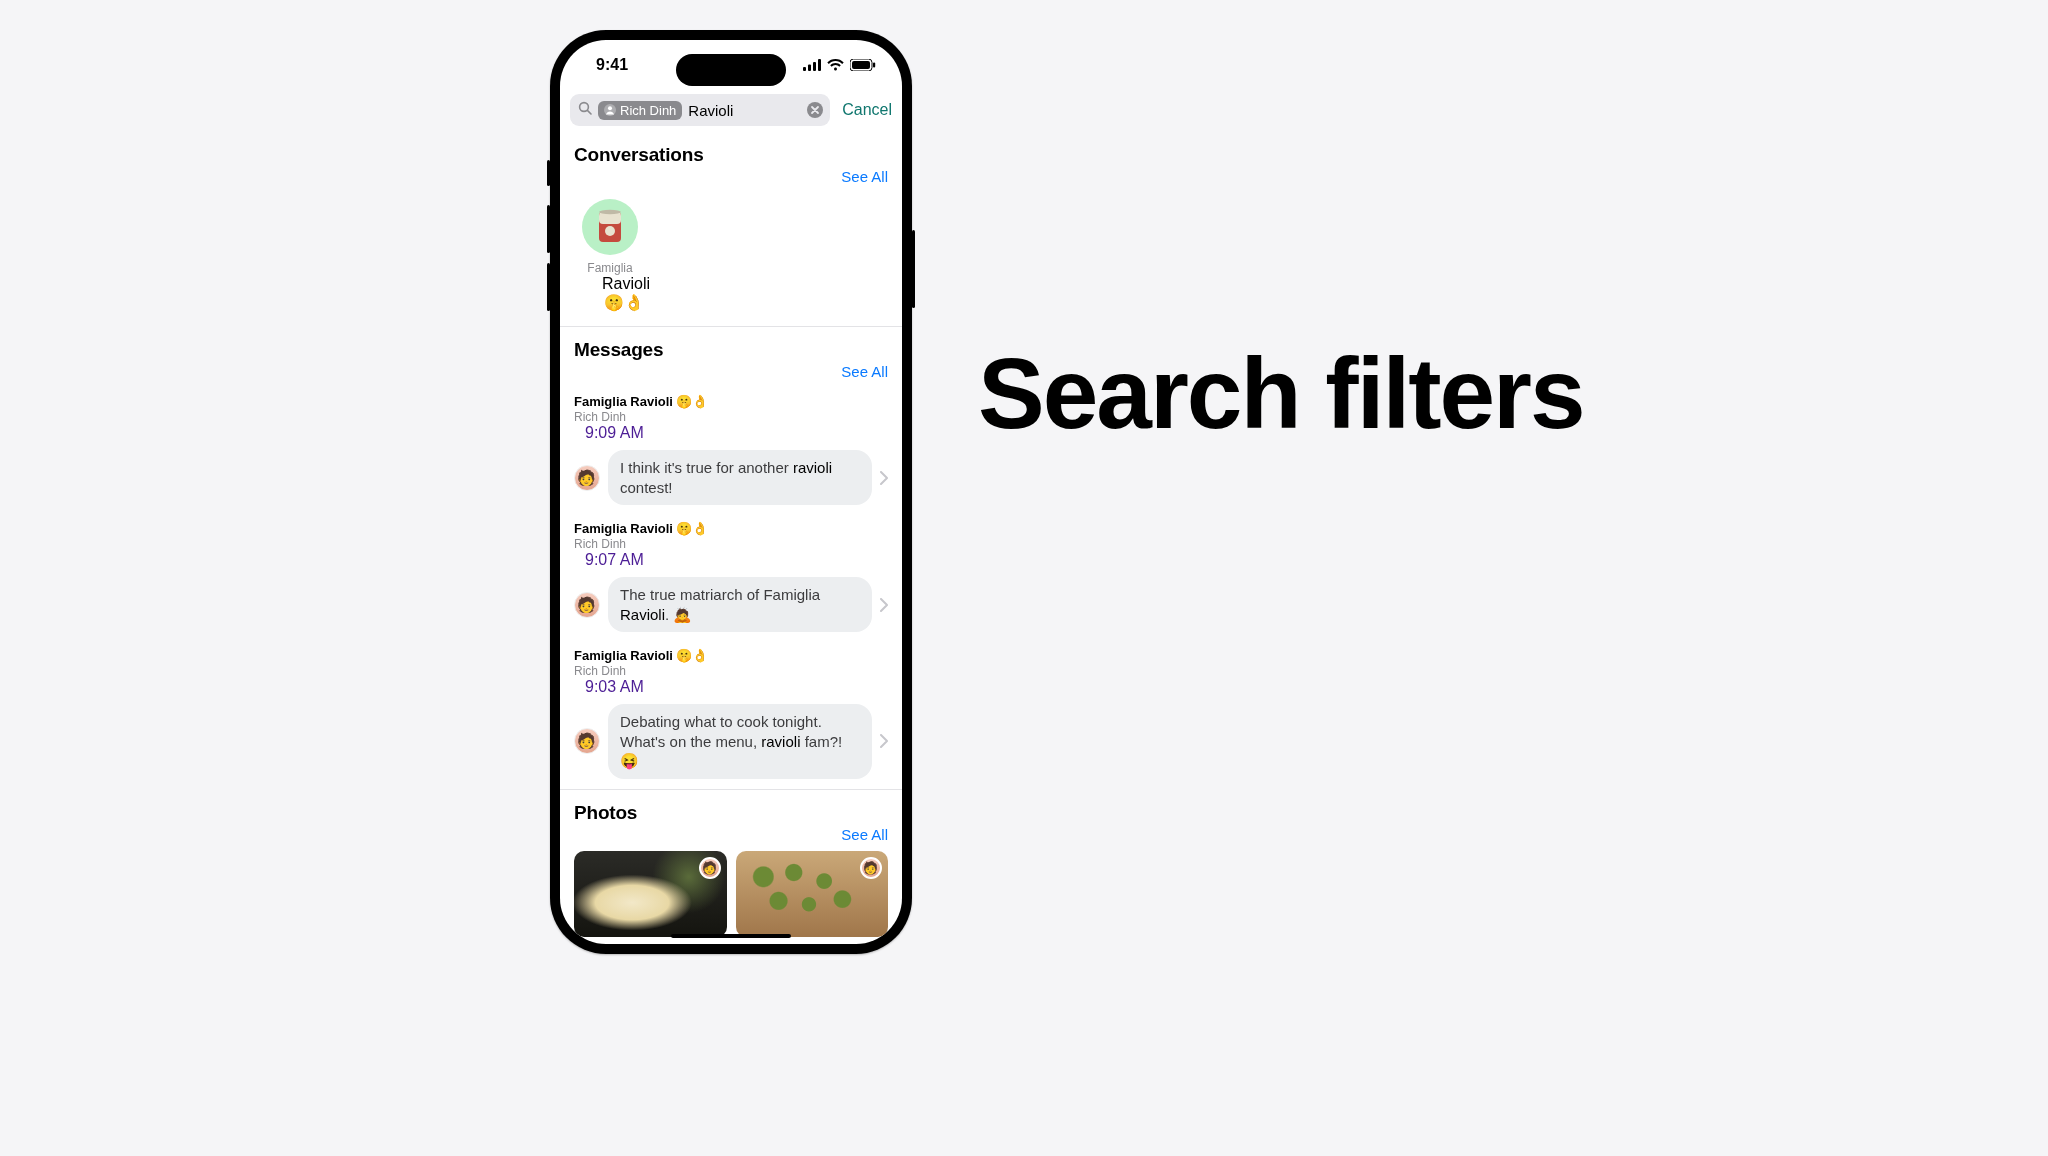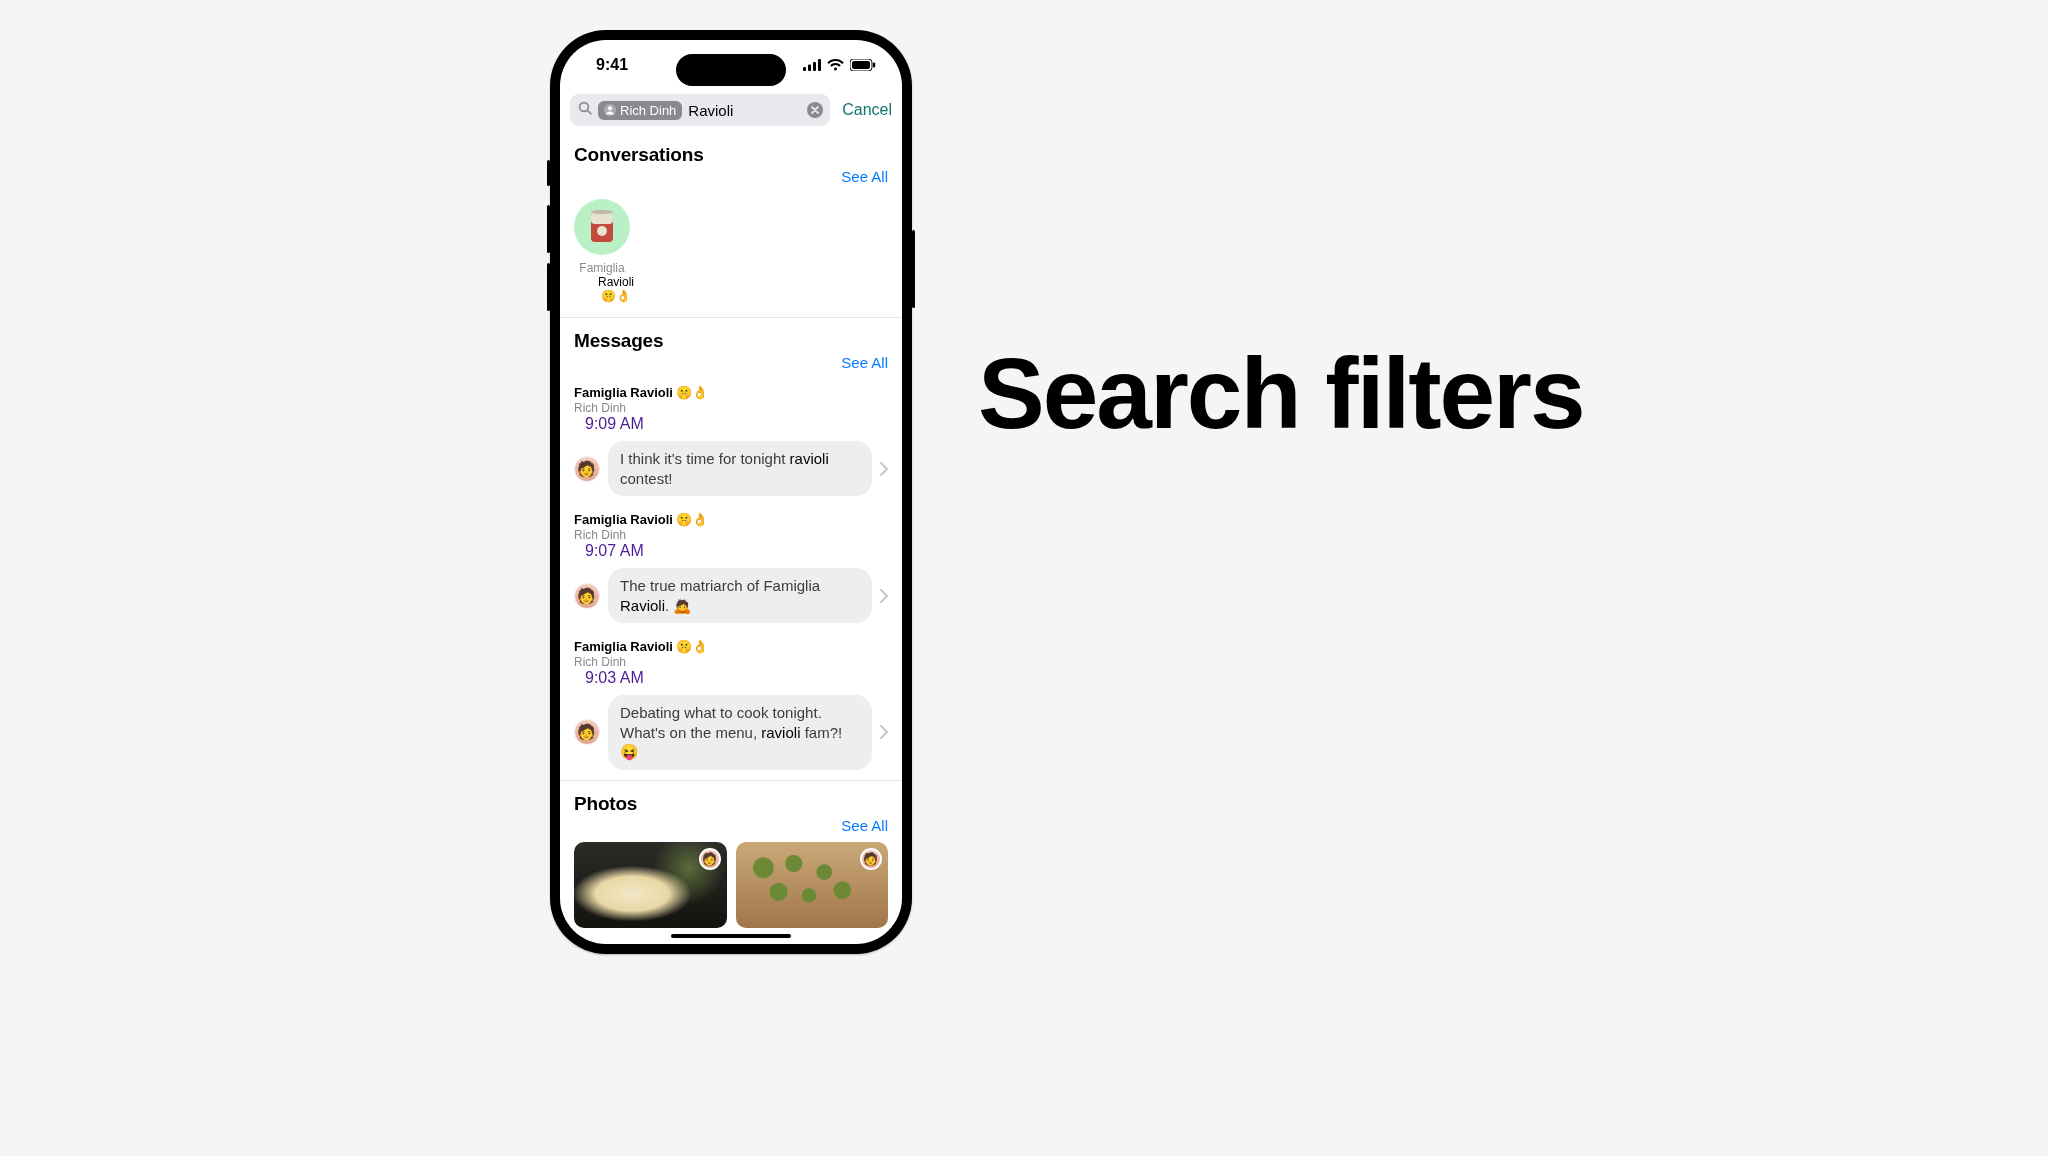--- a/index.html
+++ b/index.html
@@ -39,25 +39,25 @@
   .clear svg { display:block; }
   .cancel { color:#0f766e; font-size:16px; }
 
   
   .sec-head { display:flex; justify-content:space-between; align-items:flex-start; padding:12px 14px 8px 14px; }
   .sec-title { font-size:19px; font-weight:700; letter-spacing:-0.01em; }
   .see-all { color:#0a7aff; font-size:15px;margin-top:24px; }
   .hr { height:1px; background:#e3e3e6; }
 
   
-  .conv-wrap { padding:6px 14px 14px 6px; }
+  .conv-wrap { padding:6px 14px 14px 14px; }
   .conv-item { width:72px; text-align:center; }
   .conv-av { width:56px; height:56px; border-radius:50%; background:#b9f0c6; margin:0 auto 6px auto; display:flex; align-items:center; justify-content:center; }
   .conv-name { font-size:12px; color:#8a8a8e; display:block; }
-  .conv-sub { font-size:12px; color:#000; display:block;margin-left:28px; }
+  .conv-sub { font-size:16px; color:#000; display:block;margin-left:28px; }
 
   
   .msg-block { padding:6px 14px 10px 14px; }
   .msg-head { display:flex; justify-content:space-between; align-items:flex-start;flex-direction:column; }
   .msg-title { font-size:13px; font-weight:600; }
   .msg-sender { font-size:12px; color:#8a8a8e; margin-top:1px; }
   .msg-time { font-size:16px; color:#4c1d95;margin-left:11px; }
   .msg-row { display:flex; align-items:center; gap:8px; margin-top:8px; }
   .msg-av { width:26px; height:26px; border-radius:50%; background:linear-gradient(#f6cdbf,#e5a58e); flex:0 0 auto; border:1px solid #eee; position:relative; overflow:hidden; }
   .msg-av::after{content:"🧑";position:absolute;inset:0;display:flex;align-items:center;justify-content:center;font-size:15px;}
@@ -186,21 +186,21 @@
         <div class="msg-block">
           <div class="msg-head">
             <div>
               <div class="msg-title">Famiglia Ravioli 🤫👌</div>
               <div class="msg-sender">Rich Dinh</div>
             </div>
             <div class="msg-time">9:09 AM</div>
           </div>
           <div class="msg-row">
             <div class="msg-av"></div>
-            <div class="bubble"><span>I think it's time for tonight </span><b>ravioli</b><span> contest!</span></div>
+            <div class="bubble"><span>I think it's true for another </span><b>ravioli</b><span> contest!</span></div>
             <span class="chev">
                 <svg width="8" height="14" viewBox="0 0 8 14">
                   <path d="M1 1l6 6-6 6" fill="none" stroke="#c7c7cc" stroke-width="2" stroke-linecap="round" stroke-linejoin="round"></path>
                 </svg>
               </span>
           </div>
         </div>
 
         <div class="msg-block">
           <div class="msg-head">

